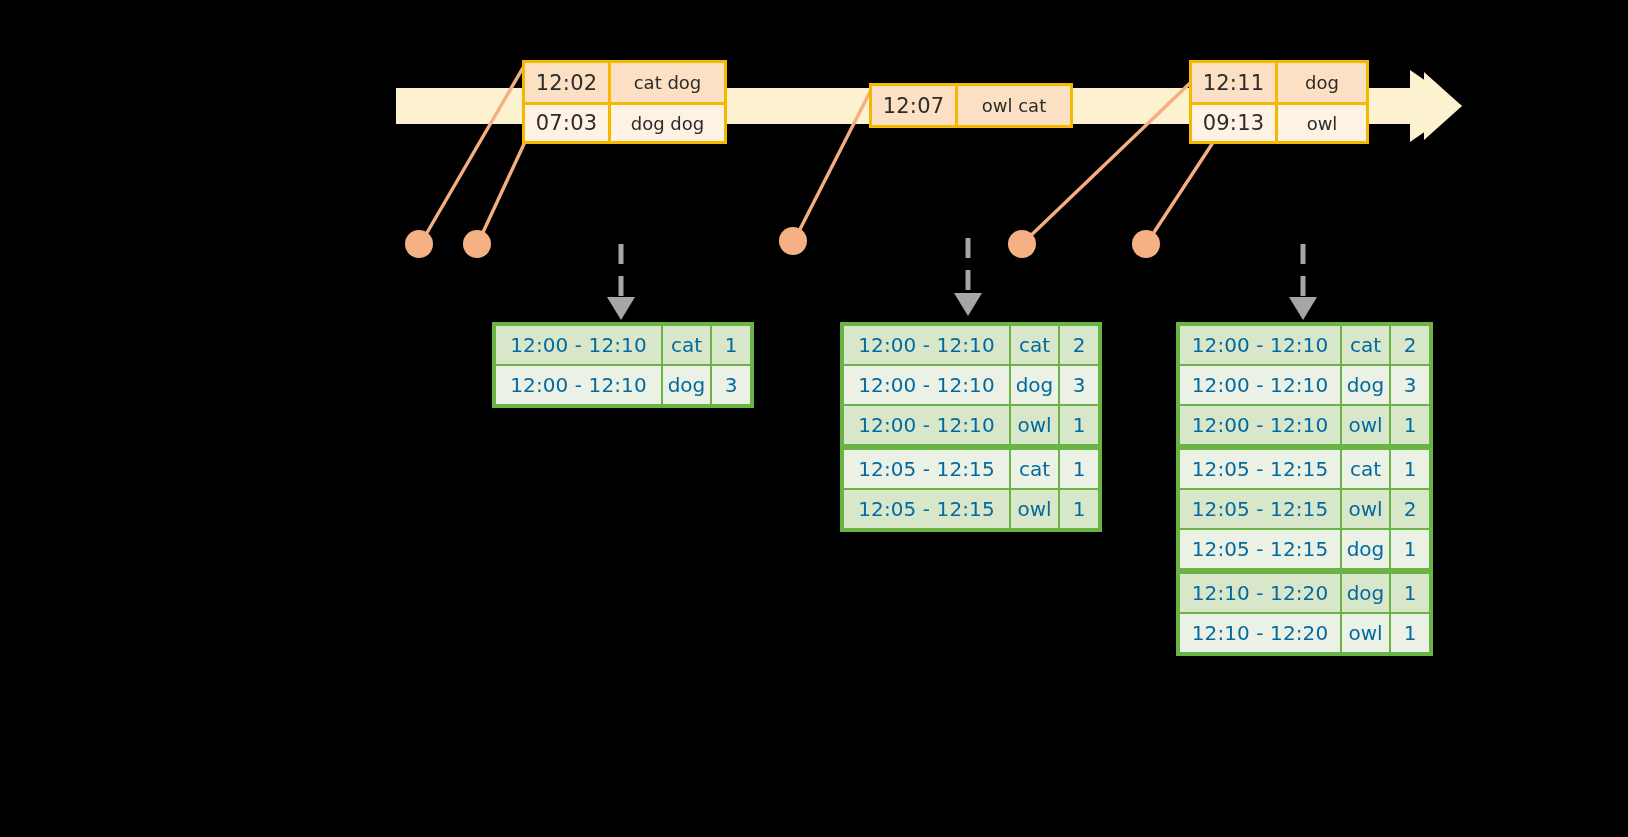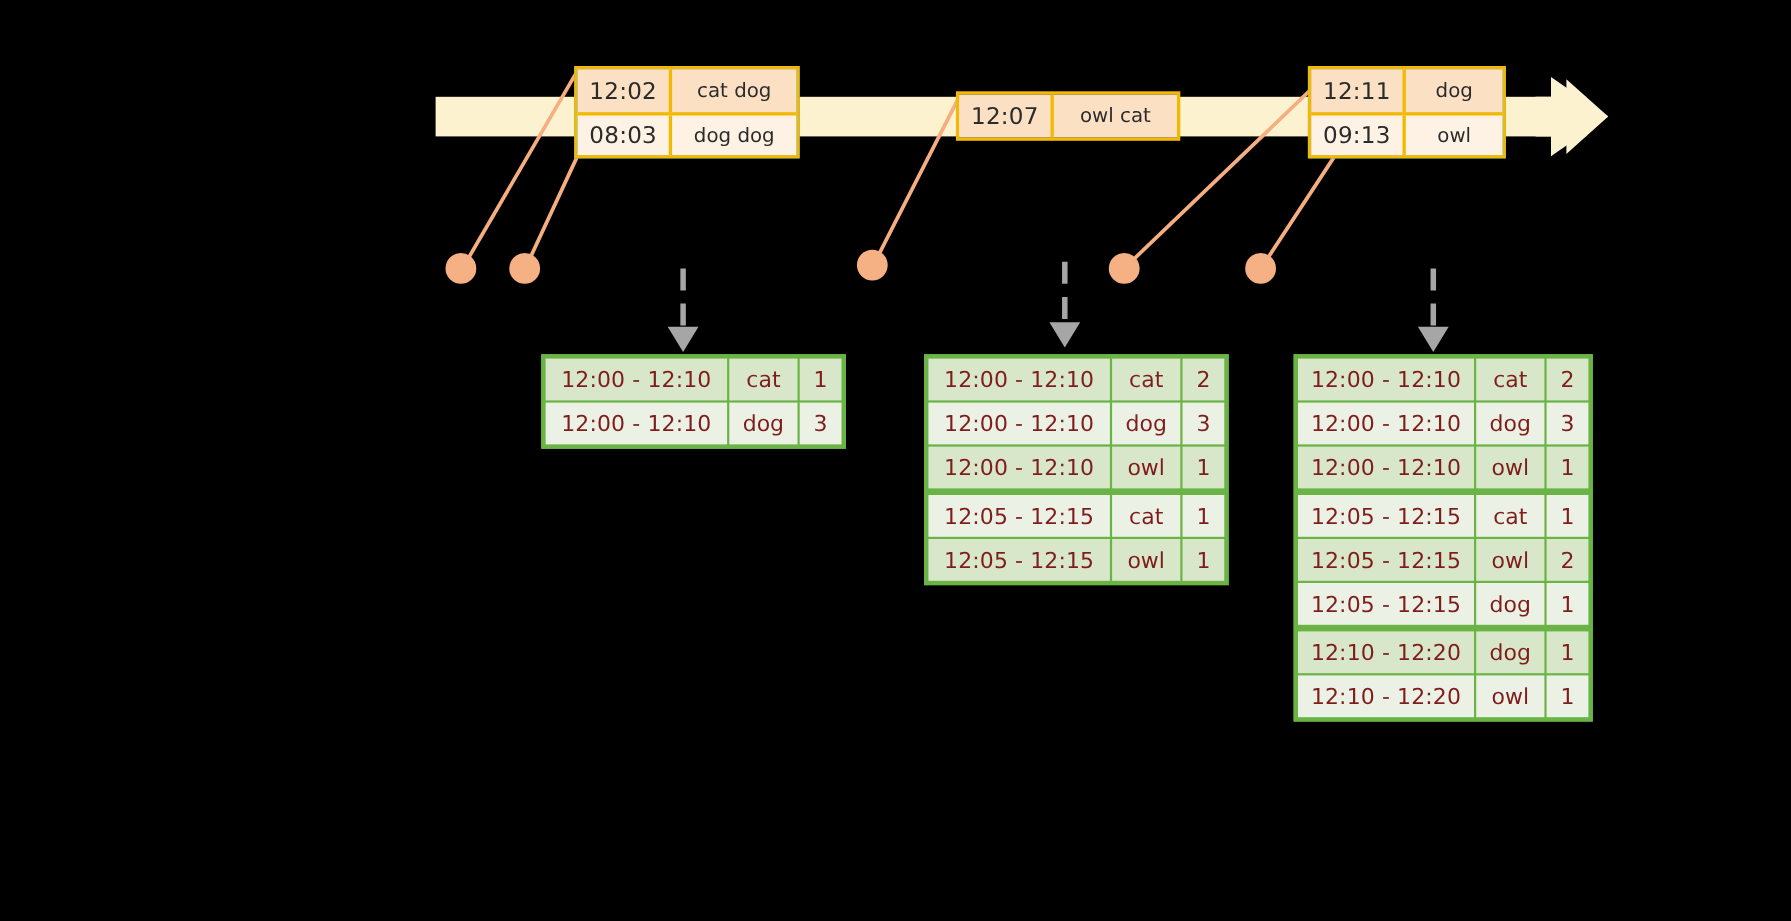--- a/index.html
+++ b/index.html
@@ -26,21 +26,21 @@
     width: 1628px;
     height: 837px;
     pointer-events: none;
   }
 
   
   .evt-box {
     position: absolute;
     border: 3px solid #F5B800;
     box-sizing: border-box;
-    background: #0ea5e9;
+    background: #4c1d95;
   }
   .evt-row {
     display: flex;
     height: 39px;
     box-sizing: border-box;
   }
   .evt-row.shade  { background: #FBE0C3; }
   .evt-row.light  { background: #FDF2E4; }
   .evt-row + .evt-row { border-top: 3px solid #F5B800; }
   .evt-time {
@@ -81,26 +81,26 @@
     margin-bottom: 2px;
   }
   .agg-row:last-child { margin-bottom: 0; }
   .agg-row.dark  .agg-cell { background: #D8E7C9; }
   .agg-row.lite  .agg-cell { background: #EBF1E4; }
   .agg-cell {
     display: flex;
     align-items: center;
     justify-content: center;
     font-size: 20px;
-    color: #7f1d1d;
+    color: #0369a1;
     box-sizing: border-box;
     white-space: nowrap;
   }
   .agg-cell.win   { width: 165px; margin-right: 2px; letter-spacing: 0.1px; }
-  .agg-cell.word  { width: 62px;  margin-right: 2px; }
+  .agg-cell.word  { width: 47px;  margin-right: 2px; }
   .agg-cell.count { width: 38px; }
   .agg-table.wide .agg-cell.win { width: 160px; }
 
   
   .agg-row.group-end { margin-bottom: 6px; }
 </style>
 </head>
 <body>
 
 <div id="stage">
@@ -141,21 +141,21 @@
       <polygon points="1289,297 1317,297 1303,320"></polygon>
     </g>
   </svg>
 
   <div class="evt-box" style="left:522px; top:60px; width:205px;">
     <div class="evt-row shade">
       <div class="evt-time">12:02</div>
       <div class="evt-words">cat dog</div>
     </div>
     <div class="evt-row light">
-      <div class="evt-time">08:03</div>
+      <div class="evt-time">07:03</div>
       <div class="evt-words">dog dog</div>
     </div>
   </div>
 
   <div class="evt-box" style="left:869px; top:83px; width:204px;">
     <div class="evt-row shade">
       <div class="evt-time">12:07</div>
       <div class="evt-words">owl cat</div>
     </div>
   </div>

